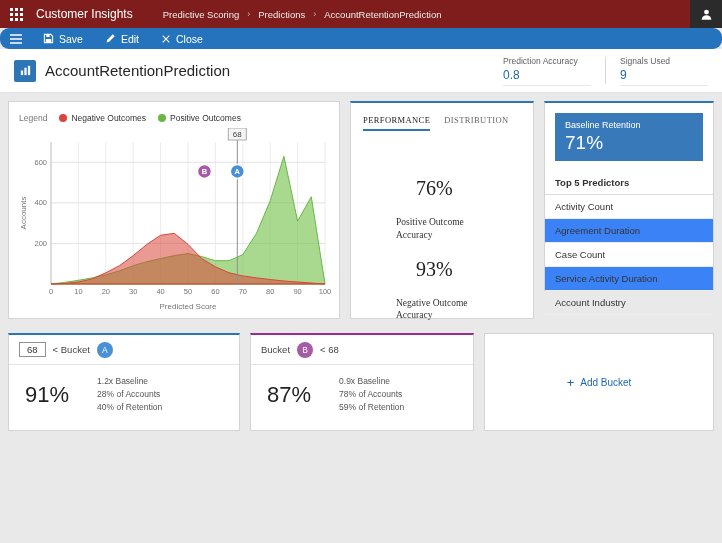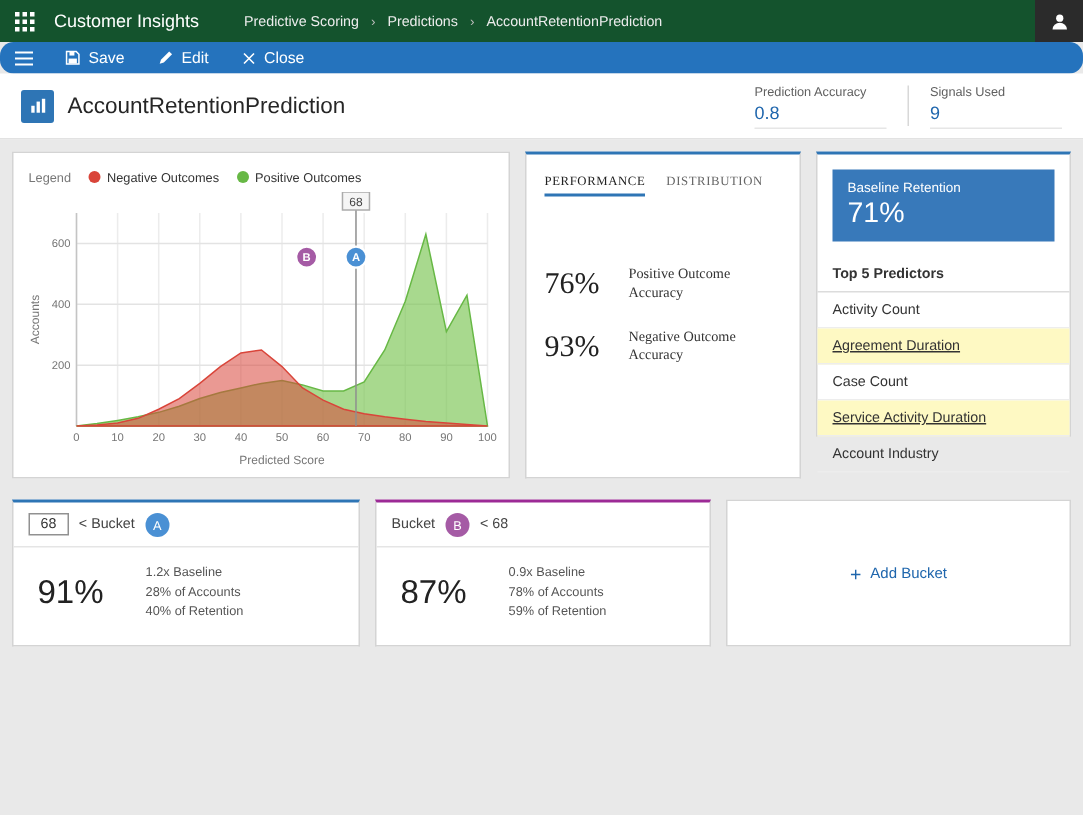--- a/index.html
+++ b/index.html
@@ -1,20 +1,20 @@
 <!DOCTYPE html>
 <html><head>
 <meta charset="utf-8">
 <style>
   * { margin:0; padding:0; box-sizing:border-box; }
   html,body { width:722px; height:543px; }
   body { font-family:"Liberation Sans", sans-serif; background:#e9e9e9; overflow:hidden; }
 
   
-  .topbar { height:28px; background:#14532d; display:flex; align-items:center; color:#fff; }
+  .topbar { height:28px; background:#7f1d1d; display:flex; align-items:center; color:#fff; }
   .waffle { width:32px; height:28px; display:grid; place-items:center; cursor:pointer; }
   .waffle-grid { display:grid; grid-template-columns:repeat(3,3px); gap:2px; }
   .waffle-grid i { width:3px; height:3px; background:#fff; }
   .app-title { font-size:12px; margin-left:4px; margin-right:30px; white-space:nowrap; }
   .breadcrumb { display:flex; align-items:center; gap:8px; font-size:9.5px; color:#ececec; }
   .crumb { cursor:pointer; white-space:nowrap; }
   .crumb-sep { color:#bdbdbd; font-size:9px; }
   .topbar-spacer { flex:1; }
   .user-btn { width:32px; height:28px; display:grid; place-items:center; cursor:pointer; background:#2b2b2b; }
 
@@ -49,33 +49,33 @@
   .legend-item { display:flex; align-items:center; gap:4px; }
   .legend-dot { width:8px; height:8px; border-radius:50%; display:inline-block; }
   #chart-svg { display:block; }
   svg text { font-family:"Liberation Sans", sans-serif; }
 
   
   .perf-card { width:184px; height:218px; border-top:2px solid #2e75b5; padding:10px 12px;font-family:Liberation Serif, serif; }
   .tabs { display:flex; gap:14px; font-size:8.5px; letter-spacing:.4px; color:#666; margin-bottom:46px; }
   .tab { padding:2px 0 4px; cursor:pointer; }
   .tab.active { color:#222; border-bottom:2px solid #2e75b5; }
-  .perf-metric { display:flex; align-items:center; gap:4px; margin-bottom:16px; }
+  .perf-metric { display:flex; align-items:center; gap:16px; margin-bottom:16px;flex-direction:column; }
   .perf-value { font-size:20px; font-weight:300; color:#222; width:52px; flex:none; }
   .perf-label { font-size:9.5px; color:#333; line-height:1.35; max-width:92px; }
 
   
   .pred-card { width:170px; height:190px; border-top:2px solid #2e75b5; display:flex; flex-direction:column; }
   .baseline-box { margin:10px; padding:7px 10px; color:#fff; }
   .baseline-label { font-size:9px; }
   .baseline-value { font-size:19px; font-weight:300; margin-top:2px; }
   .pred-title { font-size:9.5px; font-weight:bold; color:#333; padding:6px 10px; border-bottom:1px solid #dcdcdc; }
   .pred-list { list-style:none; }
   .pred-item { font-size:9.5px; color:#333; padding:6px 10px; border-bottom:1px solid #ededed; cursor:pointer; }
-  .pred-item.hl { background:#fef9c3;text-decoration:underline; }
+  .pred-item.hl { background:#3b82f6; }
 
   
   .bucket-card { height:98px; border-top:2px solid #2e75b5; }
   .bucket-a { width:232px; }
   .bucket-b { width:224px; }
   .bucket-head { display:flex; align-items:center; gap:7px; padding:6px 10px; border-bottom:1px solid #e5e5e5;
                  font-size:9.5px; color:#444; height:30px; }
   .thresh-box { border:1px solid #919191; padding:1px 7px; font-size:9.5px; color:#333; background:#fff; cursor:text; }
   .badge { width:16px; height:16px; border-radius:50%; color:#fff; font-size:8.5px; display:grid;
            place-items:center; flex:none; }

